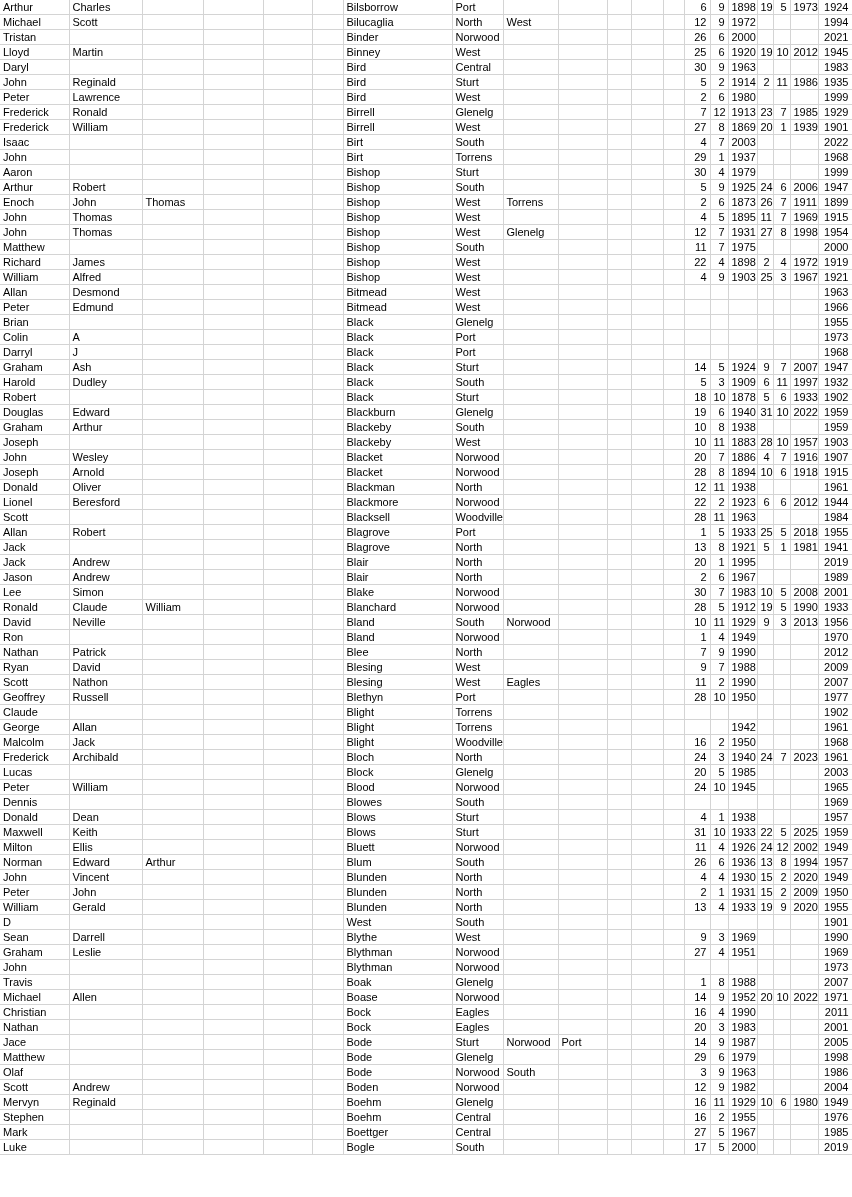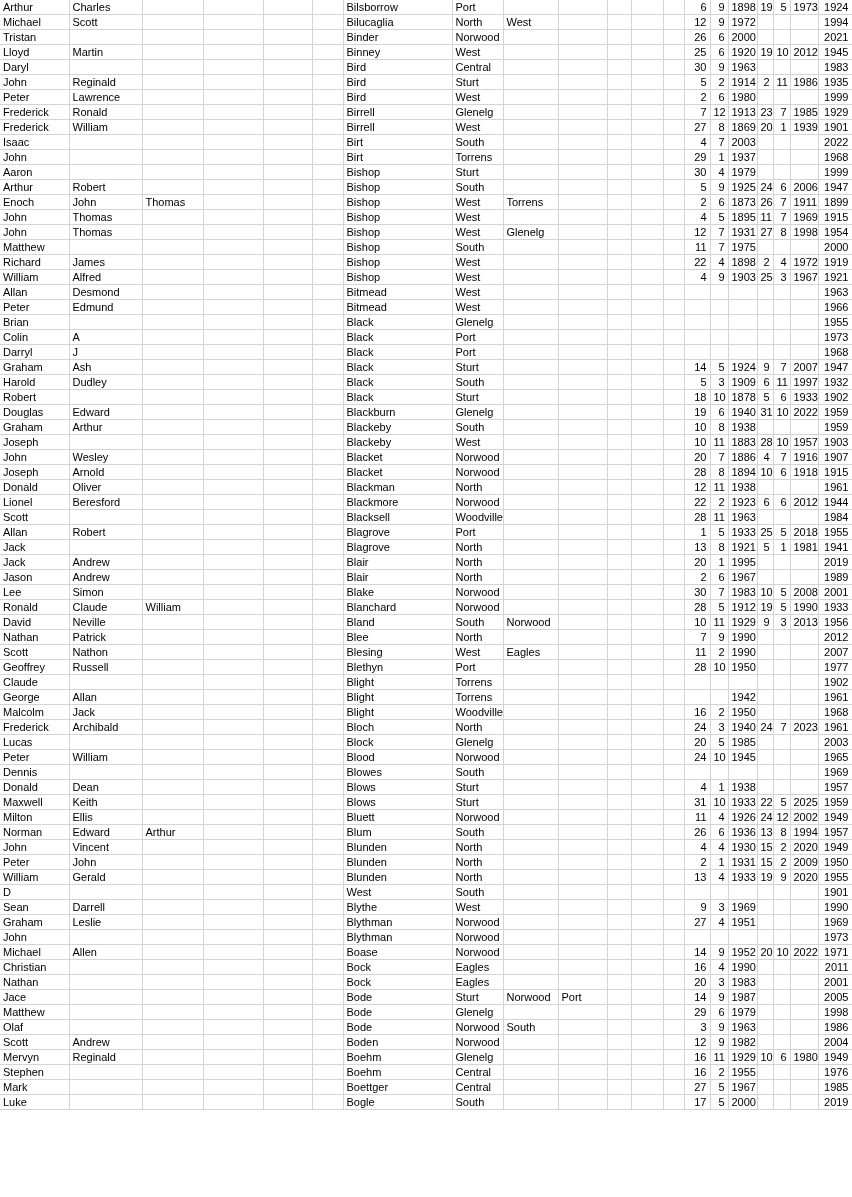--- a/index.html
+++ b/index.html
@@ -979,40 +979,84 @@
           <td class="txt"></td>
           <td class="num">10</td>
           <td class="num">11</td>
           <td class="num">1929</td>
           <td class="num">9</td>
           <td class="num">3</td>
           <td class="num">2013</td>
           <td class="num">1956</td>
         </tr>
         <tr>
+          <td class="txt">Ron</td>
+          <td class="txt"></td>
+          <td class="txt"></td>
+          <td class="txt"></td>
+          <td class="txt"></td>
+          <td class="txt"></td>
+          <td class="txt">Bland</td>
+          <td class="txt">Norwood</td>
+          <td class="txt"></td>
+          <td class="txt"></td>
+          <td class="txt"></td>
+          <td class="txt"></td>
+          <td class="txt"></td>
+          <td class="num">1</td>
+          <td class="num">4</td>
+          <td class="num">1949</td>
+          <td class="num"></td>
+          <td class="num"></td>
+          <td class="num"></td>
+          <td class="num">1970</td>
+        </tr>
+        <tr>
           <td class="txt">Nathan</td>
           <td class="txt">Patrick</td>
           <td class="txt"></td>
           <td class="txt"></td>
           <td class="txt"></td>
           <td class="txt"></td>
           <td class="txt">Blee</td>
           <td class="txt">North</td>
           <td class="txt"></td>
           <td class="txt"></td>
           <td class="txt"></td>
           <td class="txt"></td>
           <td class="txt"></td>
           <td class="num">7</td>
           <td class="num">9</td>
           <td class="num">1990</td>
           <td class="num"></td>
           <td class="num"></td>
           <td class="num"></td>
           <td class="num">2012</td>
+        </tr>
+        <tr>
+          <td class="txt">Ryan</td>
+          <td class="txt">David</td>
+          <td class="txt"></td>
+          <td class="txt"></td>
+          <td class="txt"></td>
+          <td class="txt"></td>
+          <td class="txt">Blesing</td>
+          <td class="txt">West</td>
+          <td class="txt"></td>
+          <td class="txt"></td>
+          <td class="txt"></td>
+          <td class="txt"></td>
+          <td class="txt"></td>
+          <td class="num">9</td>
+          <td class="num">7</td>
+          <td class="num">1988</td>
+          <td class="num"></td>
+          <td class="num"></td>
+          <td class="num"></td>
+          <td class="num">2009</td>
         </tr>
         <tr>
           <td class="txt">Scott</td>
           <td class="txt">Nathon</td>
           <td class="txt"></td>
           <td class="txt"></td>
           <td class="txt"></td>
           <td class="txt"></td>
           <td class="txt">Blesing</td>
           <td class="txt">West</td>
@@ -1441,20 +1485,42 @@
           <td class="txt"></td>
           <td class="num"></td>
           <td class="num"></td>
           <td class="num"></td>
           <td class="num"></td>
           <td class="num"></td>
           <td class="num"></td>
           <td class="num">1973</td>
         </tr>
         <tr>
+          <td class="txt">Travis</td>
+          <td class="txt"></td>
+          <td class="txt"></td>
+          <td class="txt"></td>
+          <td class="txt"></td>
+          <td class="txt"></td>
+          <td class="txt">Boak</td>
+          <td class="txt">Glenelg</td>
+          <td class="txt"></td>
+          <td class="txt"></td>
+          <td class="txt"></td>
+          <td class="txt"></td>
+          <td class="txt"></td>
+          <td class="num">1</td>
+          <td class="num">8</td>
+          <td class="num">1988</td>
+          <td class="num"></td>
+          <td class="num"></td>
+          <td class="num"></td>
+          <td class="num">2007</td>
+        </tr>
+        <tr>
           <td class="txt">Michael</td>
           <td class="txt">Allen</td>
           <td class="txt"></td>
           <td class="txt"></td>
           <td class="txt"></td>
           <td class="txt"></td>
           <td class="txt">Boase</td>
           <td class="txt">Norwood</td>
           <td class="txt"></td>
           <td class="txt"></td>

